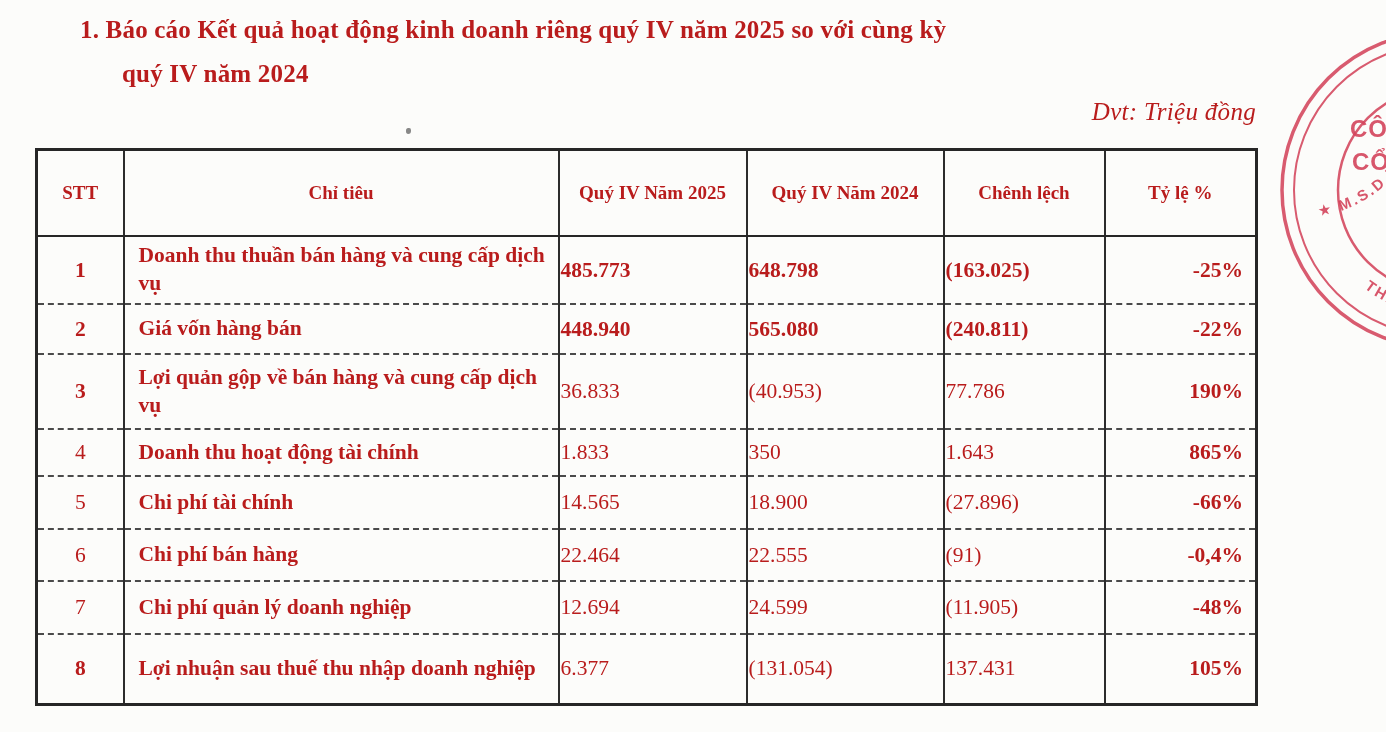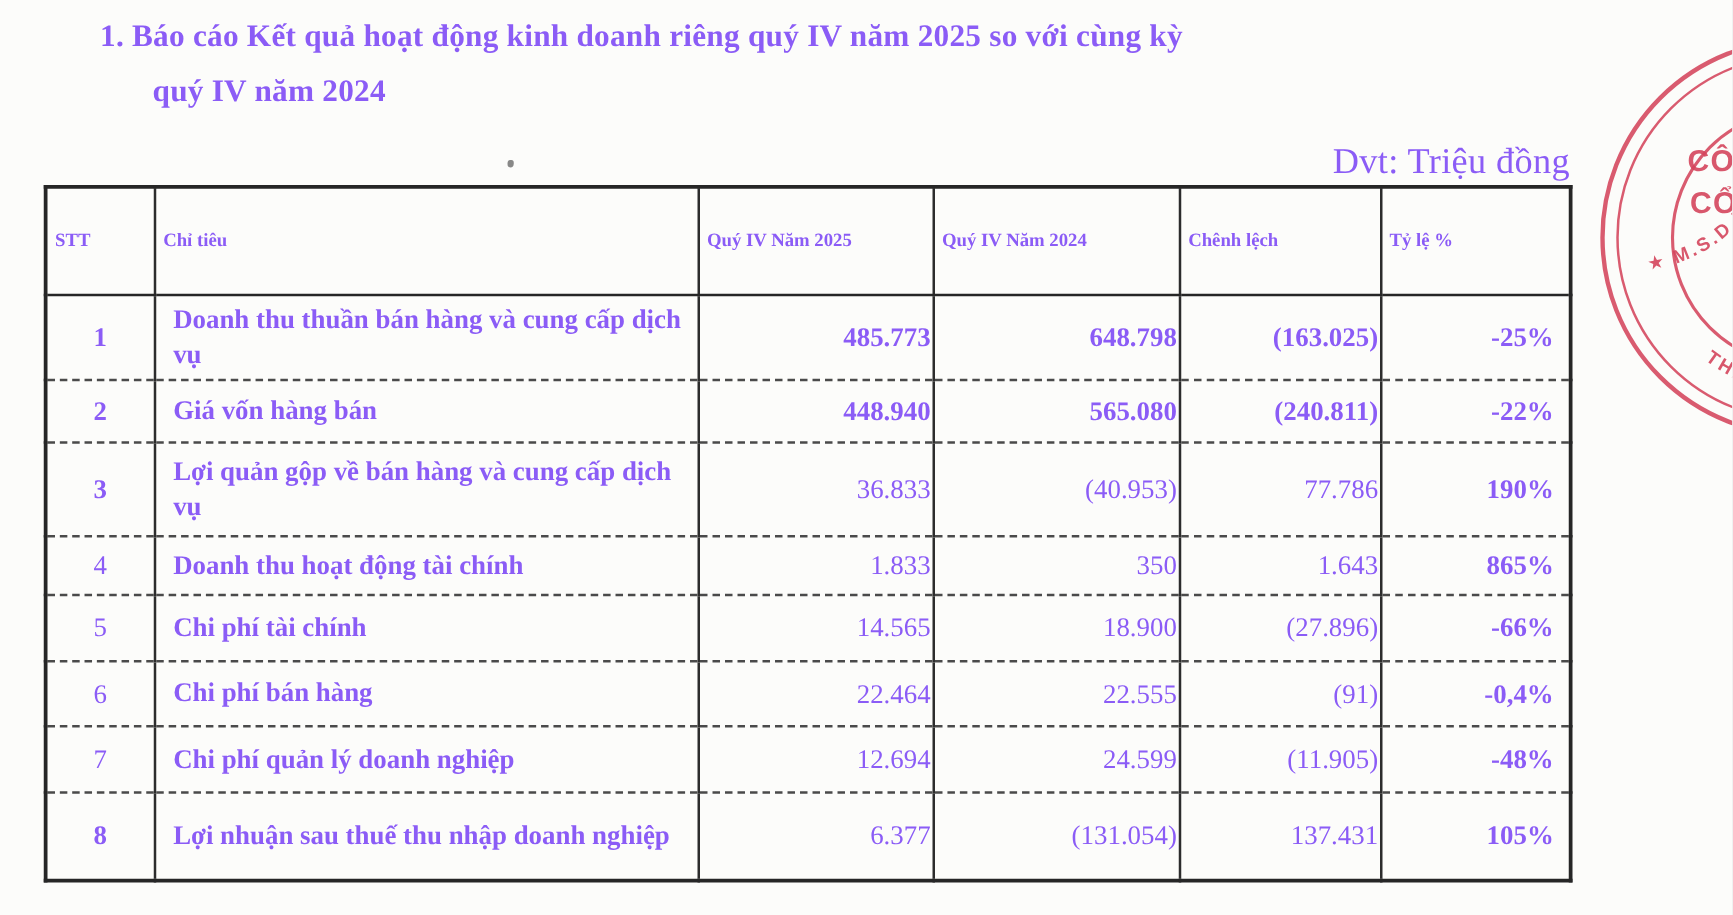--- a/index.html
+++ b/index.html
@@ -1,54 +1,54 @@
 <!DOCTYPE html>
 <html><head>
 <meta charset="utf-8">
 <style>
   html,body{margin:0;padding:0;background:#e8e8e8;}
   .page{
     position:relative;width:1386px;height:732px;background:#fcfcfa;
-    overflow:hidden;font-family:"Liberation Serif","DejaVu Serif",serif;color:#8b5cf6;
+    overflow:hidden;font-family:"Liberation Serif","DejaVu Serif",serif;color:#b91c1c;
   }
   .title-line1{
     position:absolute;left:80px;top:16px;width:1150px;
     font-size:25px;font-weight:bold;letter-spacing:.2px;
   }
   .title-line2{
     position:absolute;left:122px;top:60px;font-size:25px;font-weight:bold;letter-spacing:.2px;
   }
   .unit-note{
-    position:absolute;right:130px;top:113px;font-size:29px;letter-spacing:.3px;
+    position:absolute;right:130px;top:98px;font-style:italic;font-size:25px;letter-spacing:.3px;
   }
   table.report{
     position:absolute;left:35px;top:148px;width:1220px;
     border-collapse:collapse;table-layout:fixed;
     border:3px solid #262626;
   }
   table.report th, table.report td{
     border-left:2px solid #2c2c2c;border-right:2px solid #2c2c2c;
     vertical-align:middle;overflow:hidden;
   }
   table.report thead th{
-    height:84px;font-size:15px;font-weight:bold;text-align:left;
+    height:84px;font-size:19px;font-weight:bold;text-align:center;
     line-height:1.25;border-bottom:2.5px solid #262626;padding:0 6px;
   }
   table.report tbody td{border-top:2px dashed #4a4a4a;font-size:21.5px;}
   tbody tr:nth-child(1){height:68px;}
   tbody tr:nth-child(2){height:50px;}
   tbody tr:nth-child(3){height:75px;}
   tbody tr:nth-child(4){height:47px;}
   tbody tr:nth-child(5){height:53px;}
   tbody tr:nth-child(6){height:52px;}
   tbody tr:nth-child(7){height:53px;}
   tbody tr:nth-child(8){height:70px;}
   .stt-cell{text-align:center;}
   .label-cell{text-align:left;padding:3px 8px 3px 14px;line-height:1.3;font-weight:bold;}
-  .num-cell{text-align:right;margin-top:44px;}
+  .num-cell{margin-top:44px;}
   .pct-cell{text-align:right;padding-right:12px;font-weight:bold;margin-top:24px;}
   .bold{font-weight:bold;}
   .speck{position:absolute;left:406px;top:128px;width:5px;height:6px;background:#6a6a6a;border-radius:50% 40% 60% 50%;opacity:.8;}
   .stamp-svg{position:absolute;left:1246px;top:15px;}
   .stamp-arc-text{font-family:"Liberation Sans","DejaVu Sans",sans-serif;font-weight:bold;font-size:15px;letter-spacing:2.5px;}
   .stamp-inner-text{font-family:"Liberation Sans","DejaVu Sans",sans-serif;font-weight:bold;font-size:24px;letter-spacing:1px;}
 </style>
 </head>
 <body>
 

